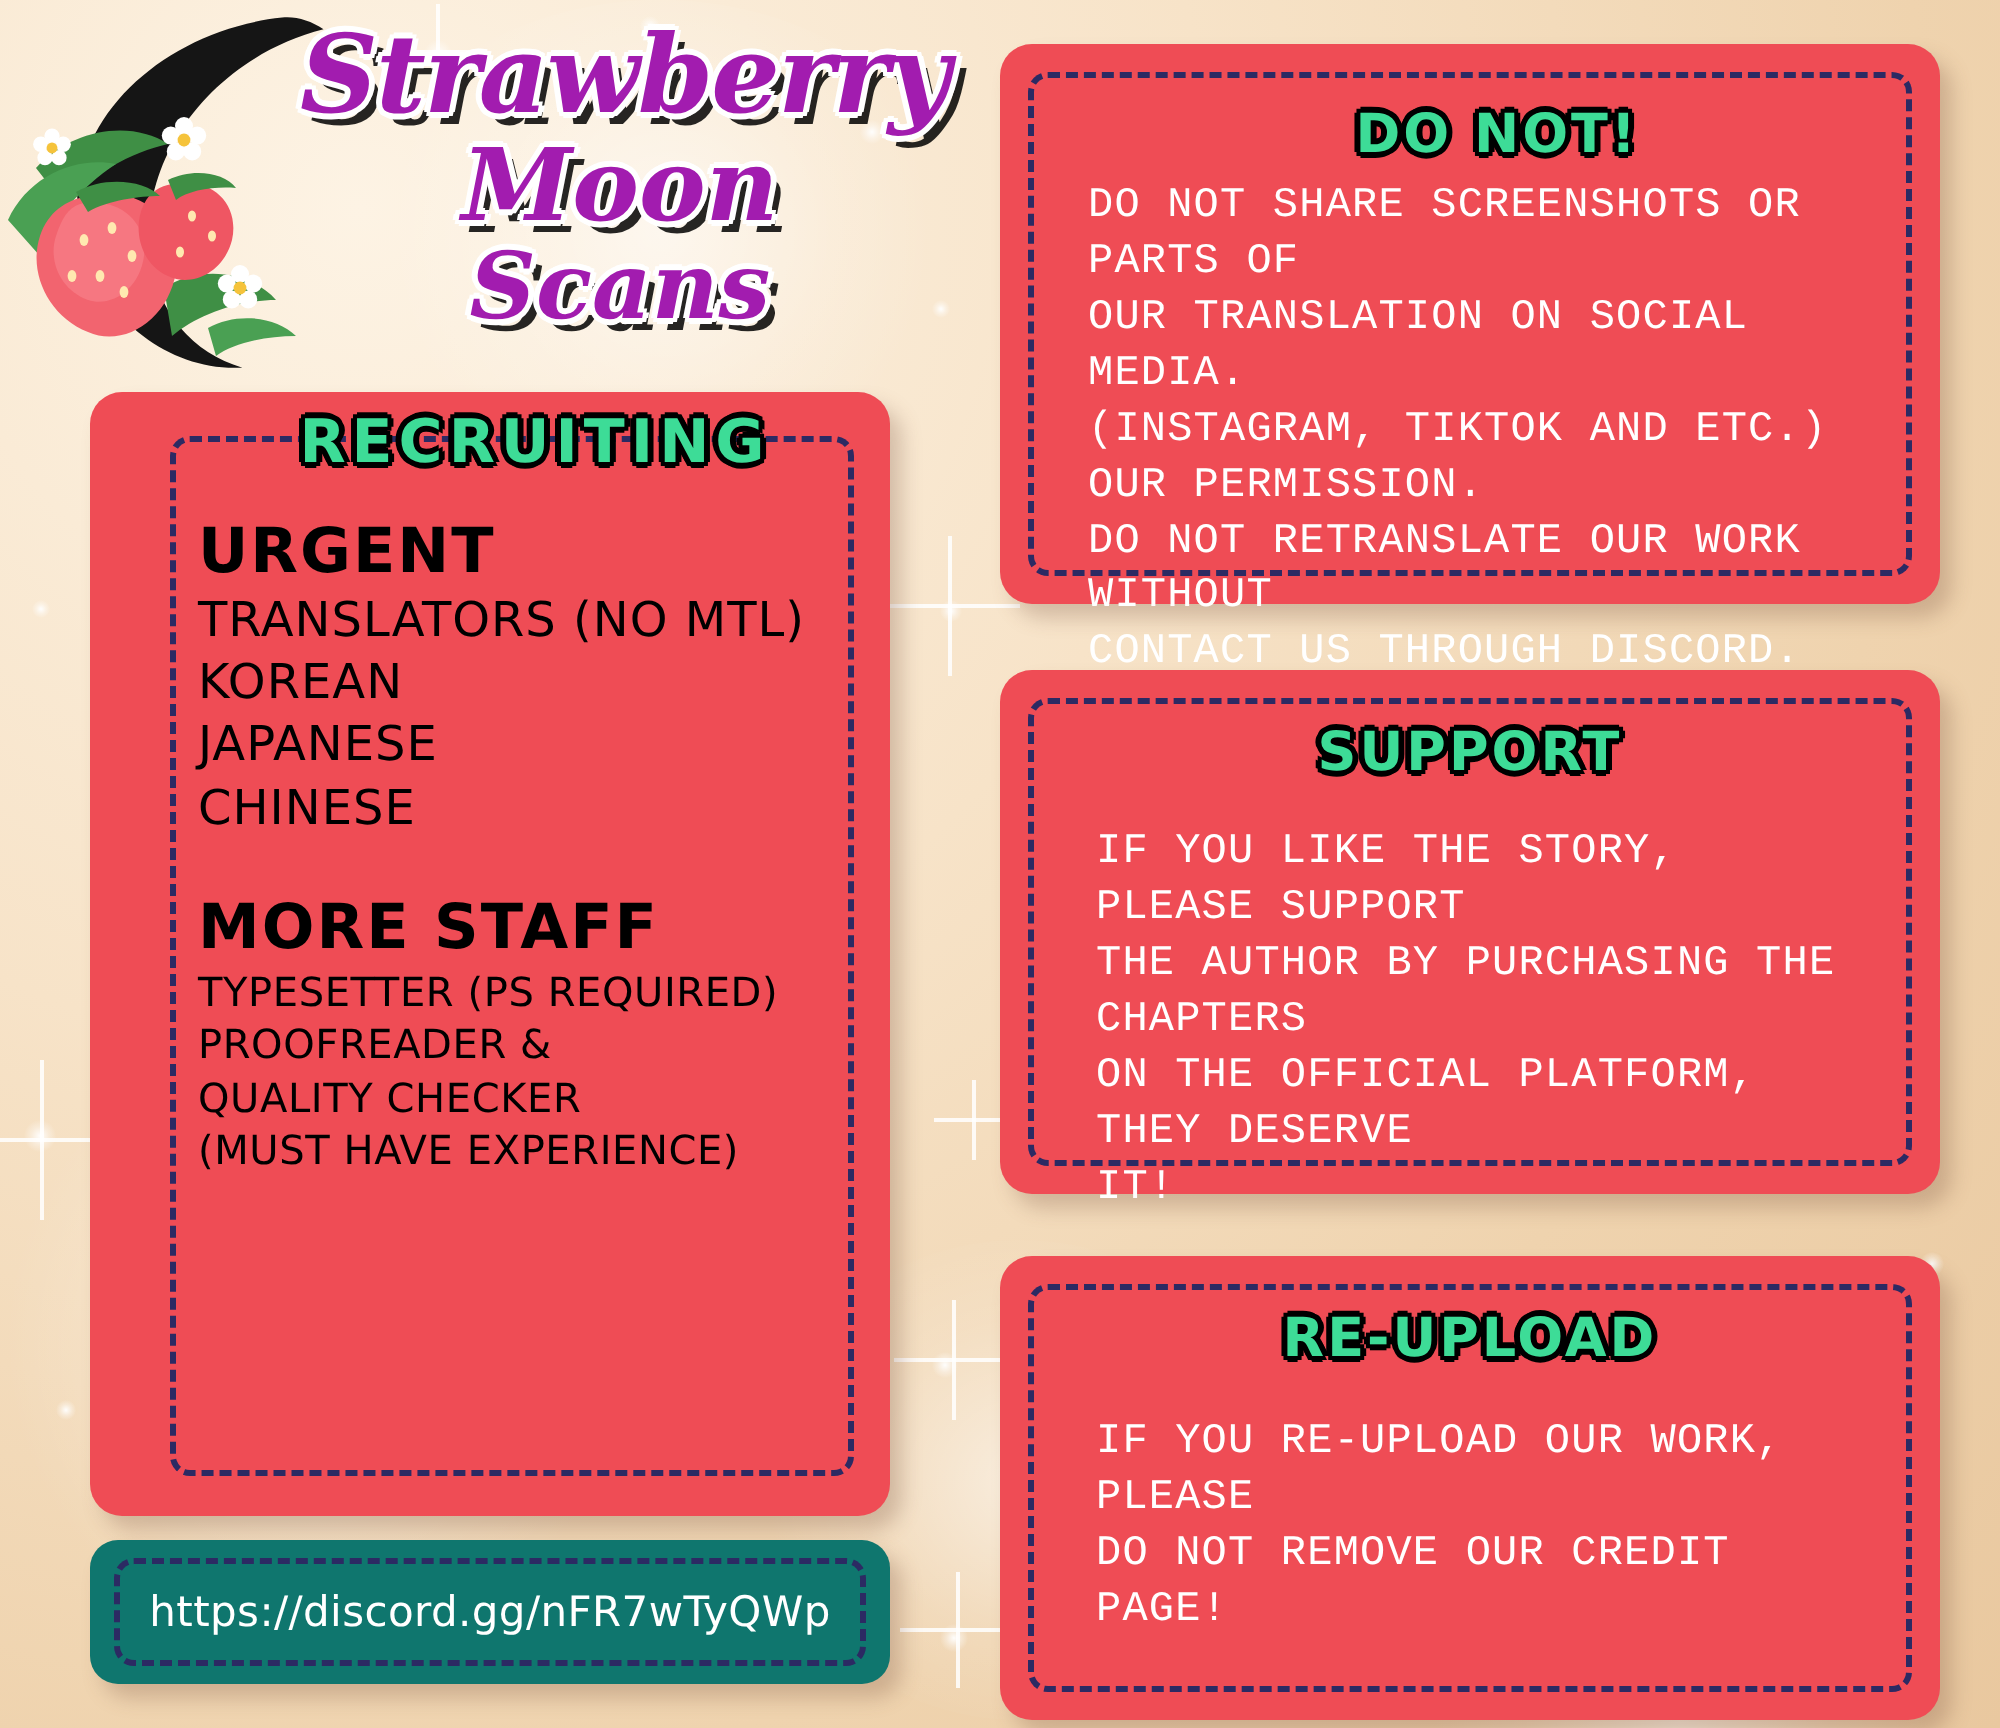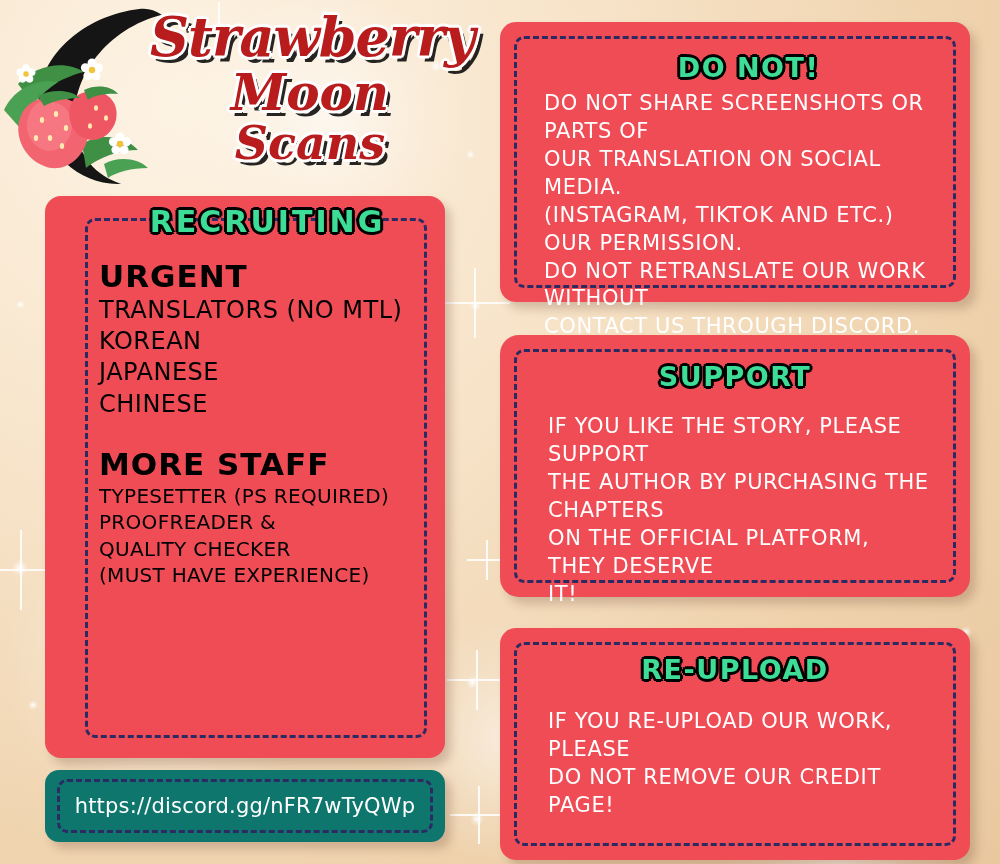--- a/index.html
+++ b/index.html
@@ -43,21 +43,21 @@
   .strawberry-cluster { position: absolute; left: 0px; top: 40px; width: 150px; height: 135px; }
 
   .logo-text {
     position: absolute;
     left: 150px; top: 10px;
     width: 320px;
     text-align: center;
     font-family: "DejaVu Serif", serif;
     font-style: italic;
     font-weight: bold;
-    color: #b91c1c;
+    color: #a21caf;
     line-height: 1.0;
     text-shadow:
       2px 2px 0 #ffffff, -2px 2px 0 #ffffff, 2px -2px 0 #ffffff, -2px -2px 0 #ffffff,
       0 3px 0 #ffffff, 0 -3px 0 #ffffff, 3px 0 0 #ffffff, -3px 0 0 #ffffff,
       5px 6px 0 rgba(0,0,0,0.85);
   }
   .logo-l1 { font-size: 54px; letter-spacing: -1px; }
   .logo-l2 { font-size: 50px; margin-top: 4px; }
   .logo-l3 { font-size: 46px; margin-top: 2px; }
 
@@ -93,29 +93,29 @@
   .panel-body {
     position: absolute;
     color: #ffffff;
     font-family: "DejaVu Sans", sans-serif;
     font-size: 21px;
     line-height: 1.33;
     letter-spacing: 0.6px;
     text-transform: uppercase;
     z-index: 3;
   }
-  .panel-body p { margin: 0; }
+  .panel-body p { margin: 0; font-family: Liberation Mono, monospace; }
 
   
   #panel-donot { left: 500px; top: 22px; width: 470px; height: 280px; }
   #panel-donot .panel-title { top: 30px; margin-left: 27px; }
   #panel-donot .panel-body { left: 44px; top: 68px; right: 38px; }
 
   
-  #panel-support { left: 500px; top: 335px; width: 470px; height: 262px; border-radius: 19px; }
+  #panel-support { left: 500px; top: 335px; width: 470px; height: 262px; }
   #panel-support .panel-title { top: 26px; }
   #panel-support .panel-body { left: 48px; top: 78px; right: 40px; }
 
   
   #panel-reupload { left: 500px; top: 628px; width: 470px; height: 232px; }
   #panel-reupload .panel-title { top: 26px; }
   #panel-reupload .panel-body { left: 48px; top: 80px; right: 40px; }
 
   
   #panel-recruiting { left: 45px; top: 196px; width: 400px; height: 562px; }

